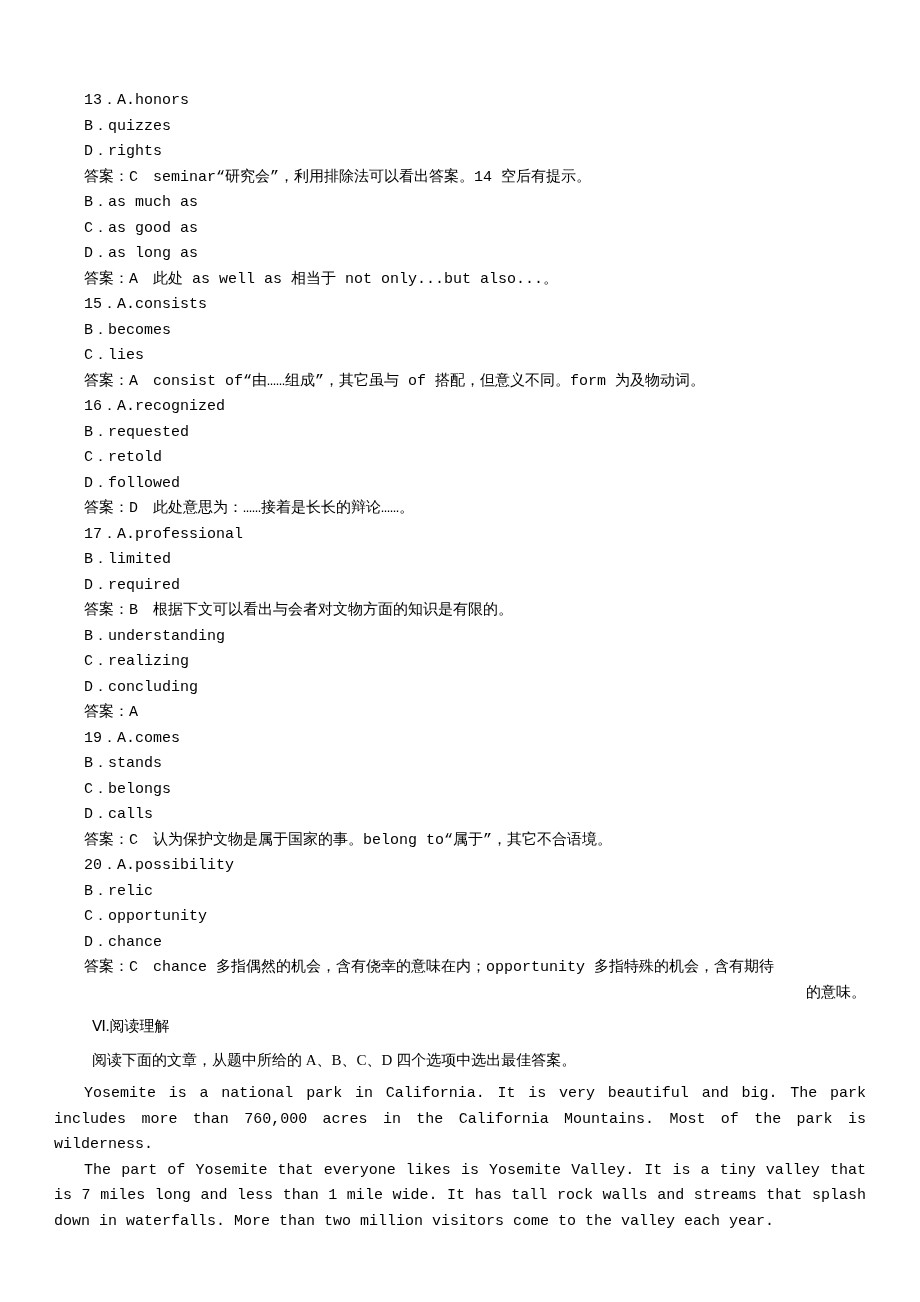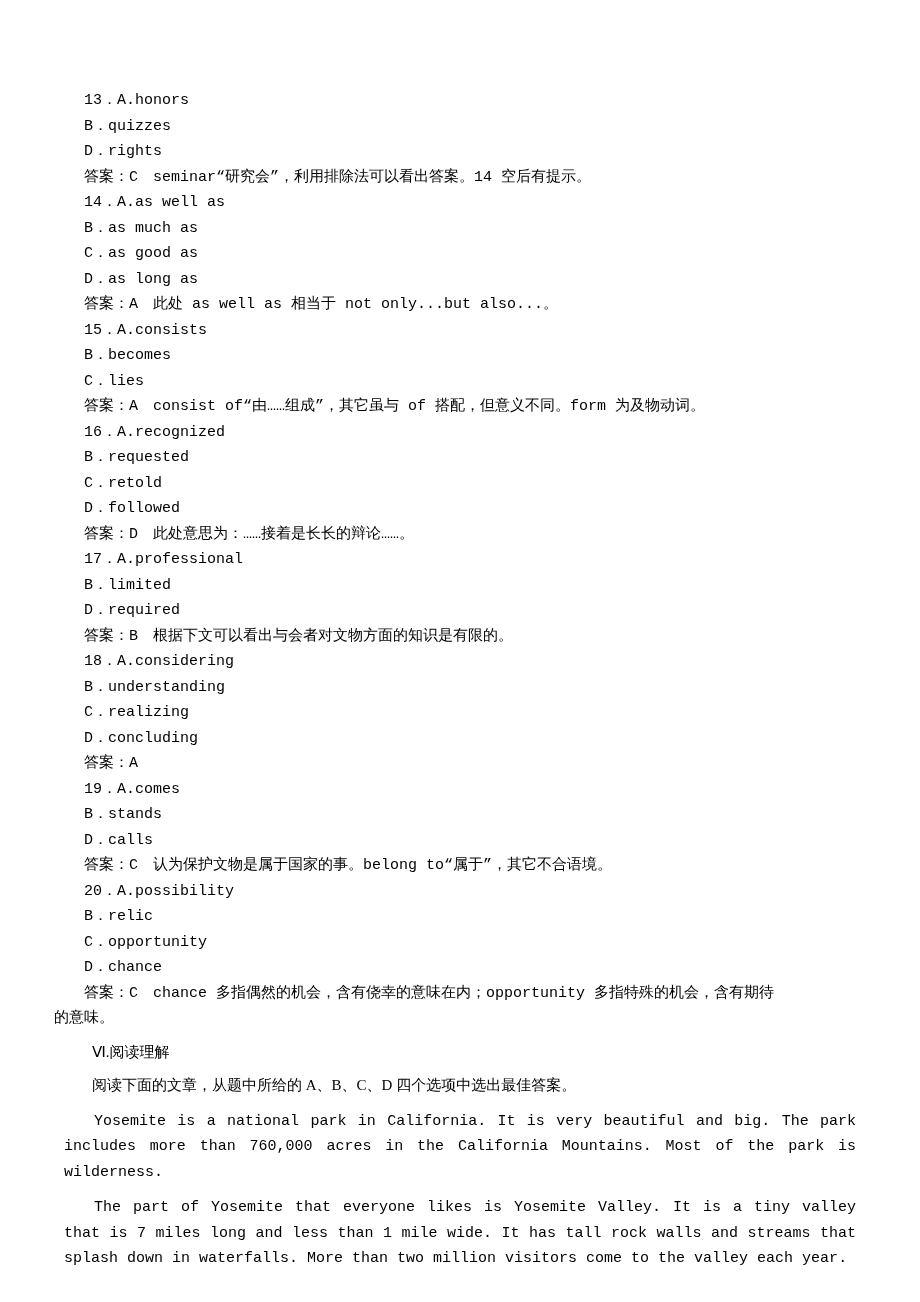--- a/index.html
+++ b/index.html
@@ -27,66 +27,66 @@
   }
   .ans {
     padding-left: 2em;
   }
   .section {
     padding-left: 2em;
     margin: 8px;
   }
   .para {
     text-indent: 2em;
-    margin: 10px;
+    margin: 0;
     text-align: justify;
   }
   .mono {
     font-family: "SimSun", "Courier New", monospace;
   }
   .no-indent {
     text-indent: 0;
     margin-left: 0;
+    text-align: right;
   }
 </style>
 </head>
 <body>
 
 <div class="page">
 
   <div id="questions-root">
       <div class="qnum mono">13．A.honors</div>
       <div class="opt mono">B．quizzes</div>
       <div class="opt mono">D．rights</div>
       <div class="ans mono">答案：C　seminar“研究会”，利用排除法可以看出答案。14 空后有提示。</div>
-      <div class="qnum mono">14．A.as well as</div>
       <div class="opt mono">B．as much as</div>
       <div class="opt mono">C．as good as</div>
       <div class="opt mono">D．as long as</div>
       <div class="ans mono">答案：A　此处 as well as 相当于 not only...but also...。</div>
       <div class="qnum mono">15．A.consists</div>
       <div class="opt mono">B．becomes</div>
       <div class="opt mono">C．lies</div>
       <div class="ans mono">答案：A　consist of“由……组成”，其它虽与 of 搭配，但意义不同。form 为及物动词。</div>
       <div class="qnum mono">16．A.recognized</div>
       <div class="opt mono">B．requested</div>
       <div class="opt mono">C．retold</div>
       <div class="opt mono">D．followed</div>
       <div class="ans mono">答案：D　此处意思为：……接着是长长的辩论……。</div>
       <div class="qnum mono">17．A.professional</div>
       <div class="opt mono">B．limited</div>
       <div class="opt mono">D．required</div>
       <div class="ans mono">答案：B　根据下文可以看出与会者对文物方面的知识是有限的。</div>
-      <div class="qnum mono">18．A.considering</div>
       <div class="opt mono">B．understanding</div>
       <div class="opt mono">C．realizing</div>
       <div class="opt mono">D．concluding</div>
       <div class="ans mono">答案：A</div>
       <div class="qnum mono">19．A.comes</div>
       <div class="opt mono">B．stands</div>
+      <div class="opt mono">C．belongs</div>
       <div class="opt mono">D．calls</div>
       <div class="ans mono">答案：C　认为保护文物是属于国家的事。belong to“属于”，其它不合语境。</div>
       <div class="qnum mono">20．A.possibility</div>
       <div class="opt mono">B．relic</div>
       <div class="opt mono">C．opportunity</div>
       <div class="opt mono">D．chance</div>
       <div class="mono">
         <div class="ans">答案：C　chance 多指偶然的机会，含有侥幸的意味在内；opportunity 多指特殊的机会，含有期待</div>
         <div class="no-indent">的意味。</div>
       </div>

